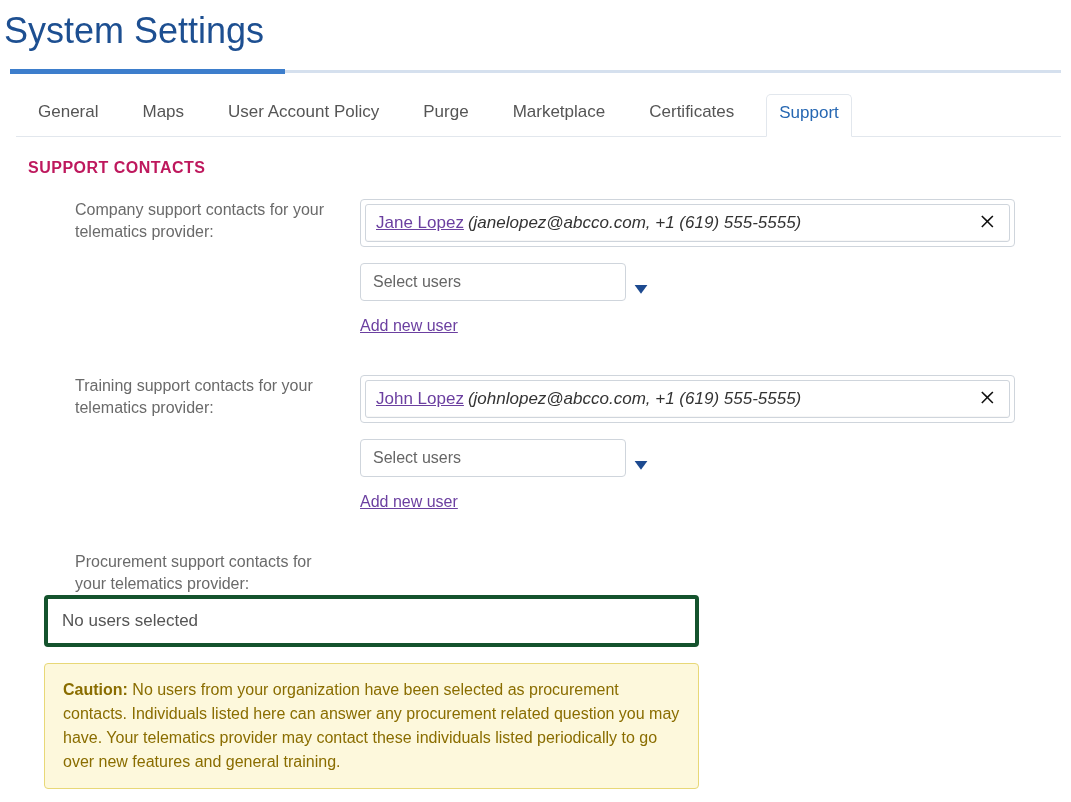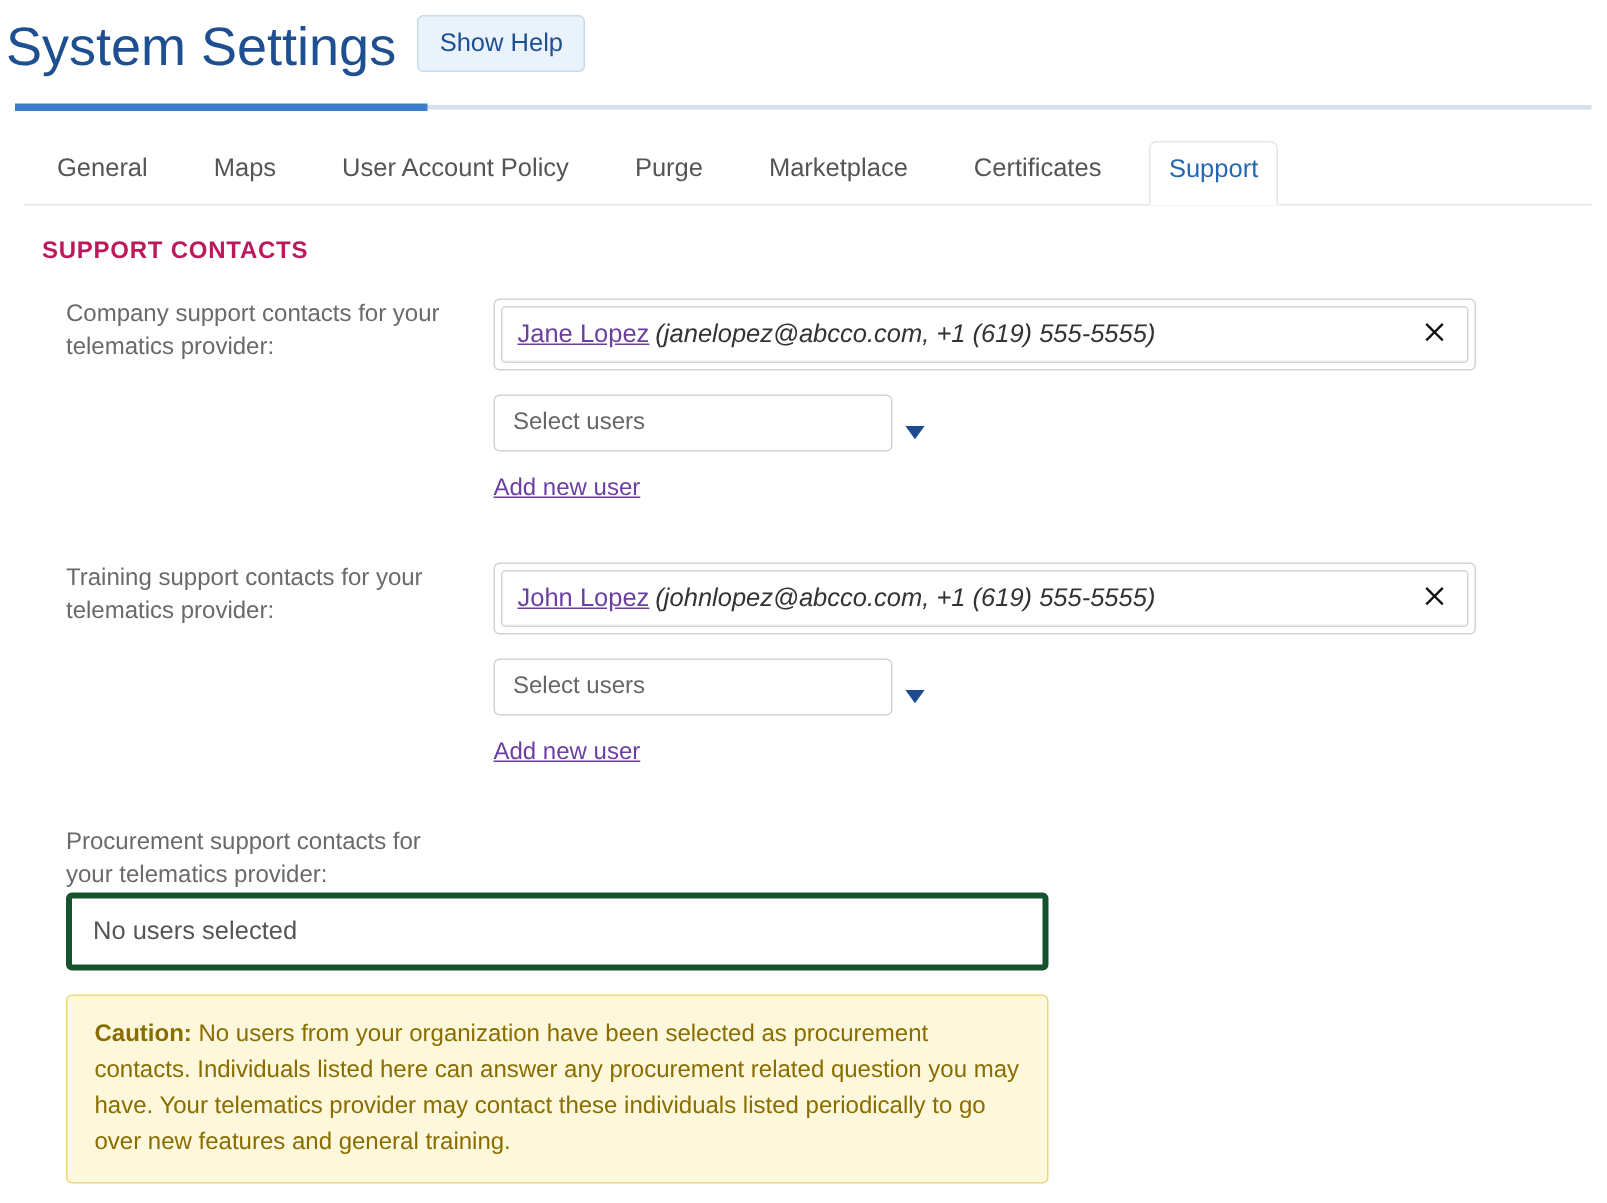--- a/index.html
+++ b/index.html
@@ -79,20 +79,21 @@
       display: flex;
       margin: 0 20px 40px 44px;
     }
     .field-row:last-child { margin-bottom: 10px; flex-direction: column; }
     .field-label {
       width: 285px;
       color: #6a6a6a;
       font-size: 16px;
       line-height: 22px;
       padding-right: 30px;
+      margin-left: 31px;
     }
     .field-content {
       flex: 1;
       display: flex;
       flex-direction: column;
       gap: 16px;
       max-width: 655px;
     }
     .chip-box {
       border: 1px solid #cfd5dc;
@@ -170,21 +171,20 @@
       font-size: 16px;
       line-height: 24px;
     }
     .caution-box .clabel { font-weight: 700; }
   </style>
 </head>
 <body>
 
 <div class="header">
   <h1 class="page-title">System Settings</h1>
-  <button class="show-help-btn">Show Help</button>
 </div>
 
 <div class="progress-line">
   <div class="progress-fill"></div>
 </div>
 
 <div class="tabs">
   <div class="tab">General</div>
   <div class="tab">Maps</div>
   <div class="tab">User Account Policy</div>

